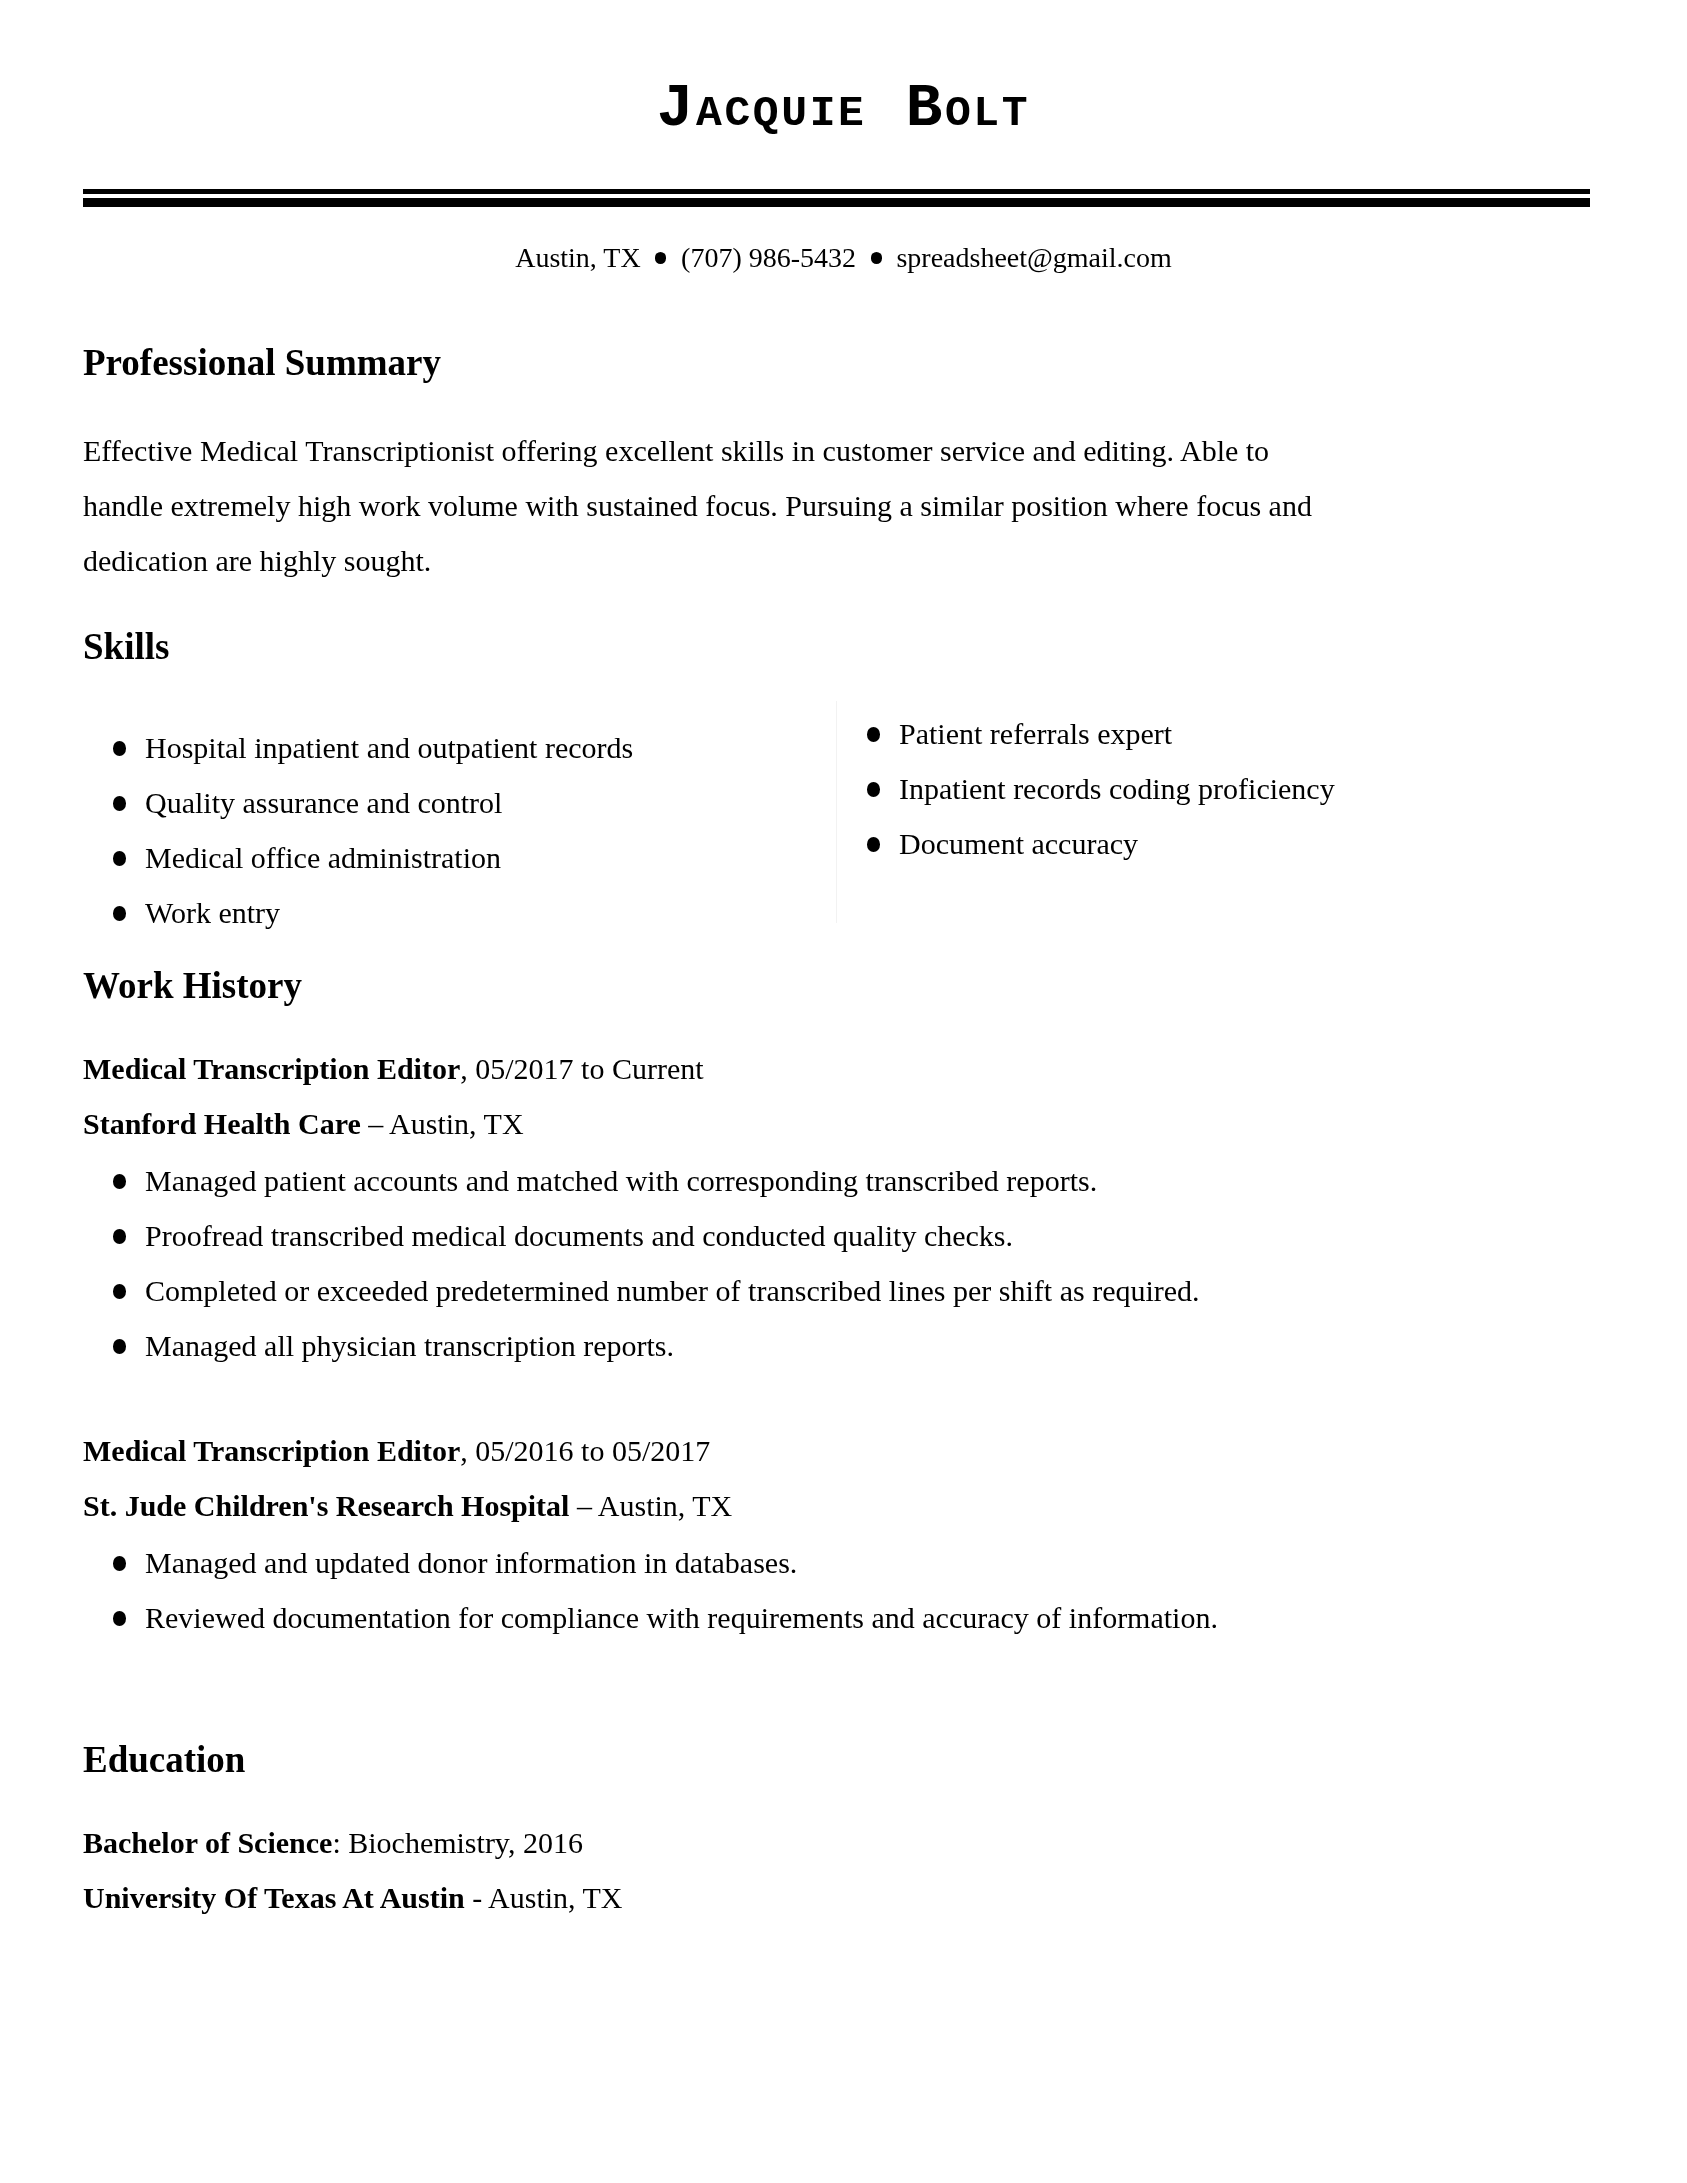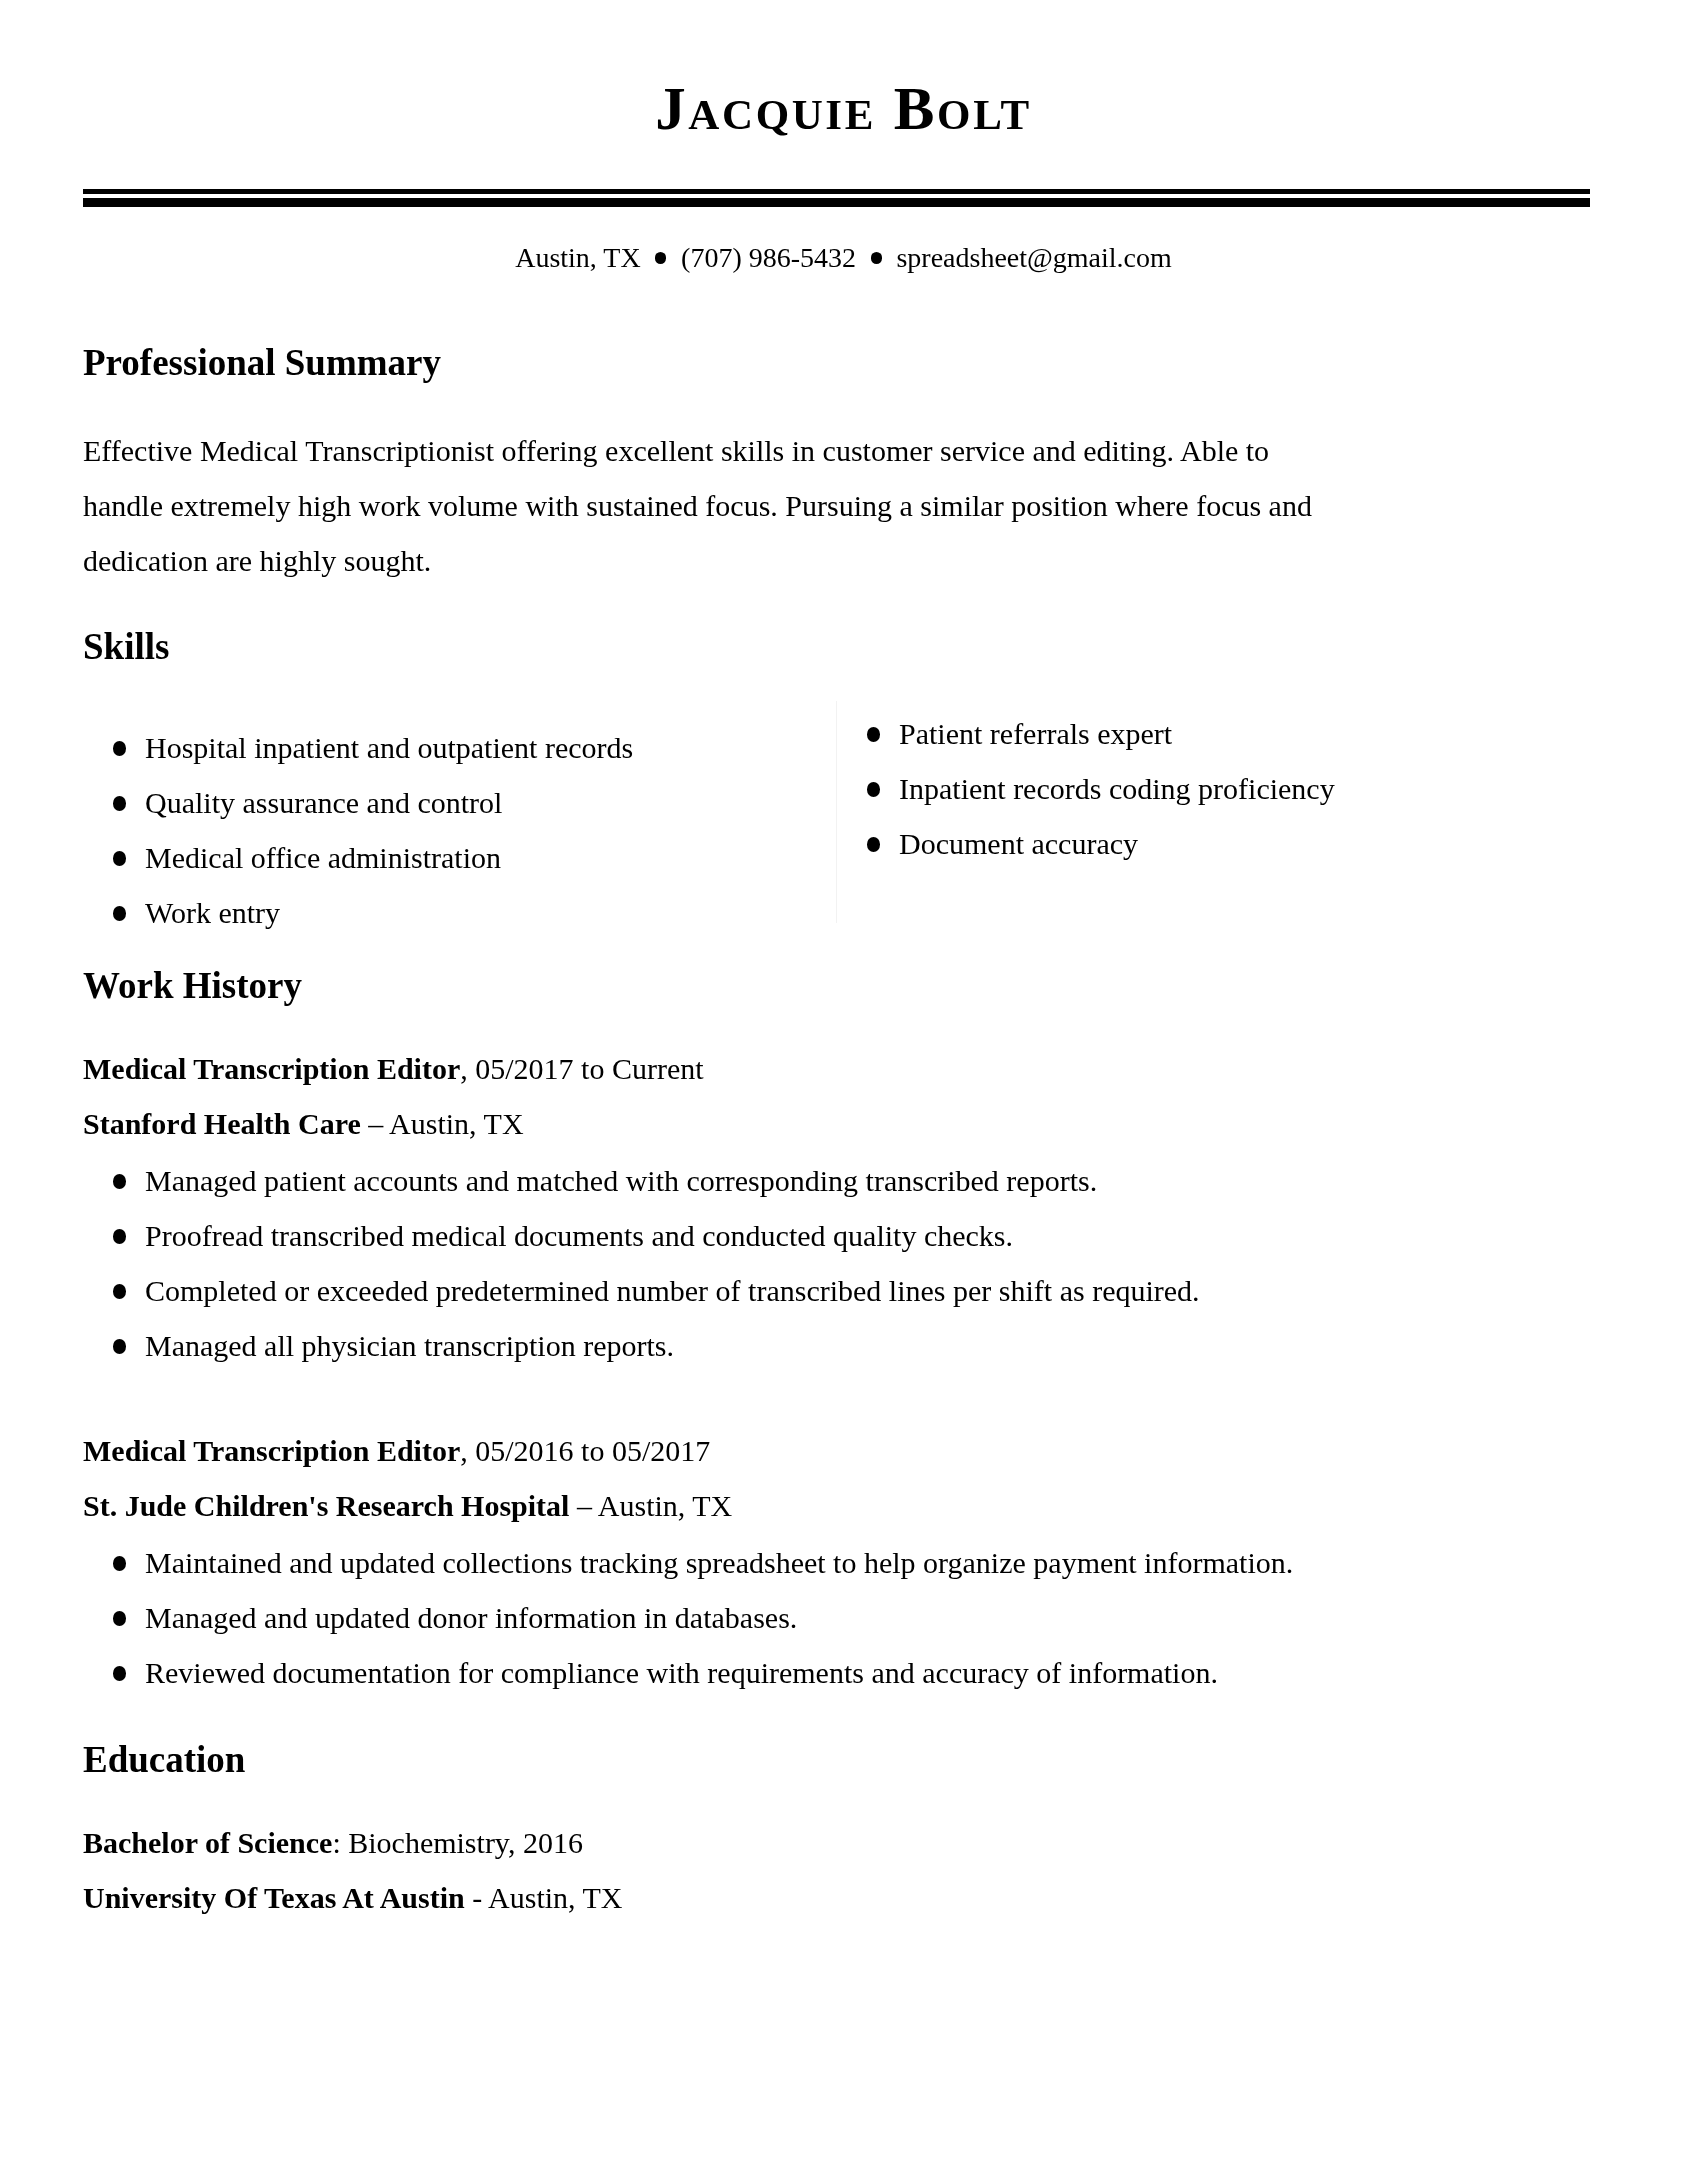--- a/index.html
+++ b/index.html
@@ -1,19 +1,19 @@
 <!DOCTYPE html>
 <html style="font-size:10.6px"><head>
 <meta charset="utf-8">
 <style>
   html, body { margin: 0; padding: 0; background: #ffffff; }
   body { width: 1687px; height: 2183px; position: relative; overflow: hidden;
          font-family: "Liberation Serif", "DejaVu Serif", serif; color: #000; }
   .name { position: absolute; top: 74px; left: 0; width: 1687px; text-align: center;
-          font-size: 61px; font-weight: bold; font-variant: small-caps; letter-spacing: 2.6px; }
+          font-size: 61px; font-weight: bold; font-variant: small-caps; letter-spacing: 2.6px; font-family: Liberation Mono, monospace; }
   .rule-thin { position: absolute; left: 83px; width: 1507px; top: 189px; height: 5.3px; background: #000; }
   .rule-thick { position: absolute; left: 83px; width: 1507px; top: 198px; height: 8.6px; background: #000; }
   .contact { position: absolute; top: 242px; left: 0; width: 1687px; text-align: center; font-size: 28px; }
   .contact .dot { display: inline-block; width: 11.2px; height: 11.2px; border-radius: 50%; background: #000;
                   vertical-align: middle; margin: 0 14.6px; position: relative; top: -2.6px; }
   .section-title { position: absolute; left: 83px; font-size: 37px; font-weight: bold; }
   .para { position: absolute; left: 83px; width: 1515px; font-size: 30px; line-height: 55px; }
   .bullet-list { position: absolute; list-style: none; margin: 0; padding: 0; font-size: 30px; line-height: 55px; }
   .bullet-list li { position: relative; padding-left: 62px; white-space: nowrap; }
   .bullet-list li::before { content: ""; position: absolute; left: 30px; top: 21px; width: 13.2px; height: 14.6px;
@@ -68,21 +68,20 @@
   <li>Managed all physician transcription reports.</li>
 </ul>
 
 <div class="line" style="top:1434px;">
   <span class="b">Medical Transcription Editor</span><span>, 05/2016 to 05/2017</span>
 </div>
 <div class="line" style="top:1489px;">
   <span class="b">St. Jude Children's Research Hospital</span><span> – Austin, TX</span>
 </div>
 <ul class="bullet-list" style="left:83px; top:1535px;">
-  <li>Maintained and updated collections tracking spreadsheet to help organize payment information.</li>
   <li>Managed and updated donor information in databases.</li>
   <li>Reviewed documentation for compliance with requirements and accuracy of information.</li>
 </ul>
 
 <div class="section-title" style="top:1738px;">Education</div>
 <div class="line" style="top:1826px;">
   <span class="b">Bachelor of Science</span><span>: Biochemistry, 2016</span>
 </div>
 <div class="line" style="top:1881px;">
   <span class="b">University Of Texas At Austin</span><span> - Austin, TX</span>

